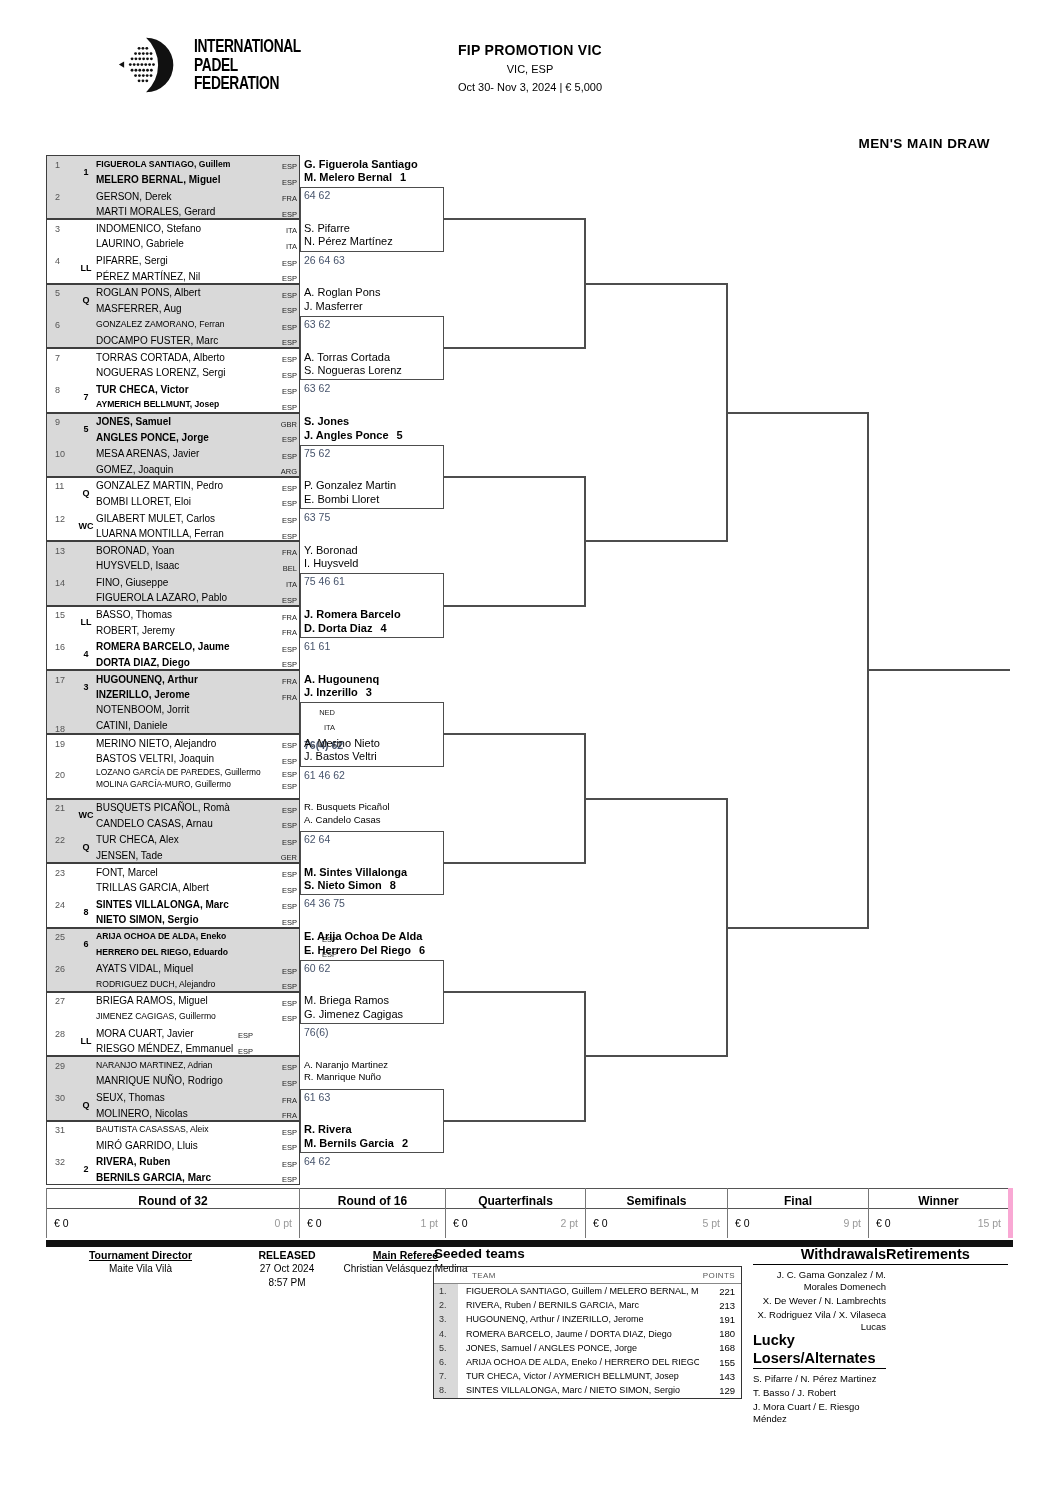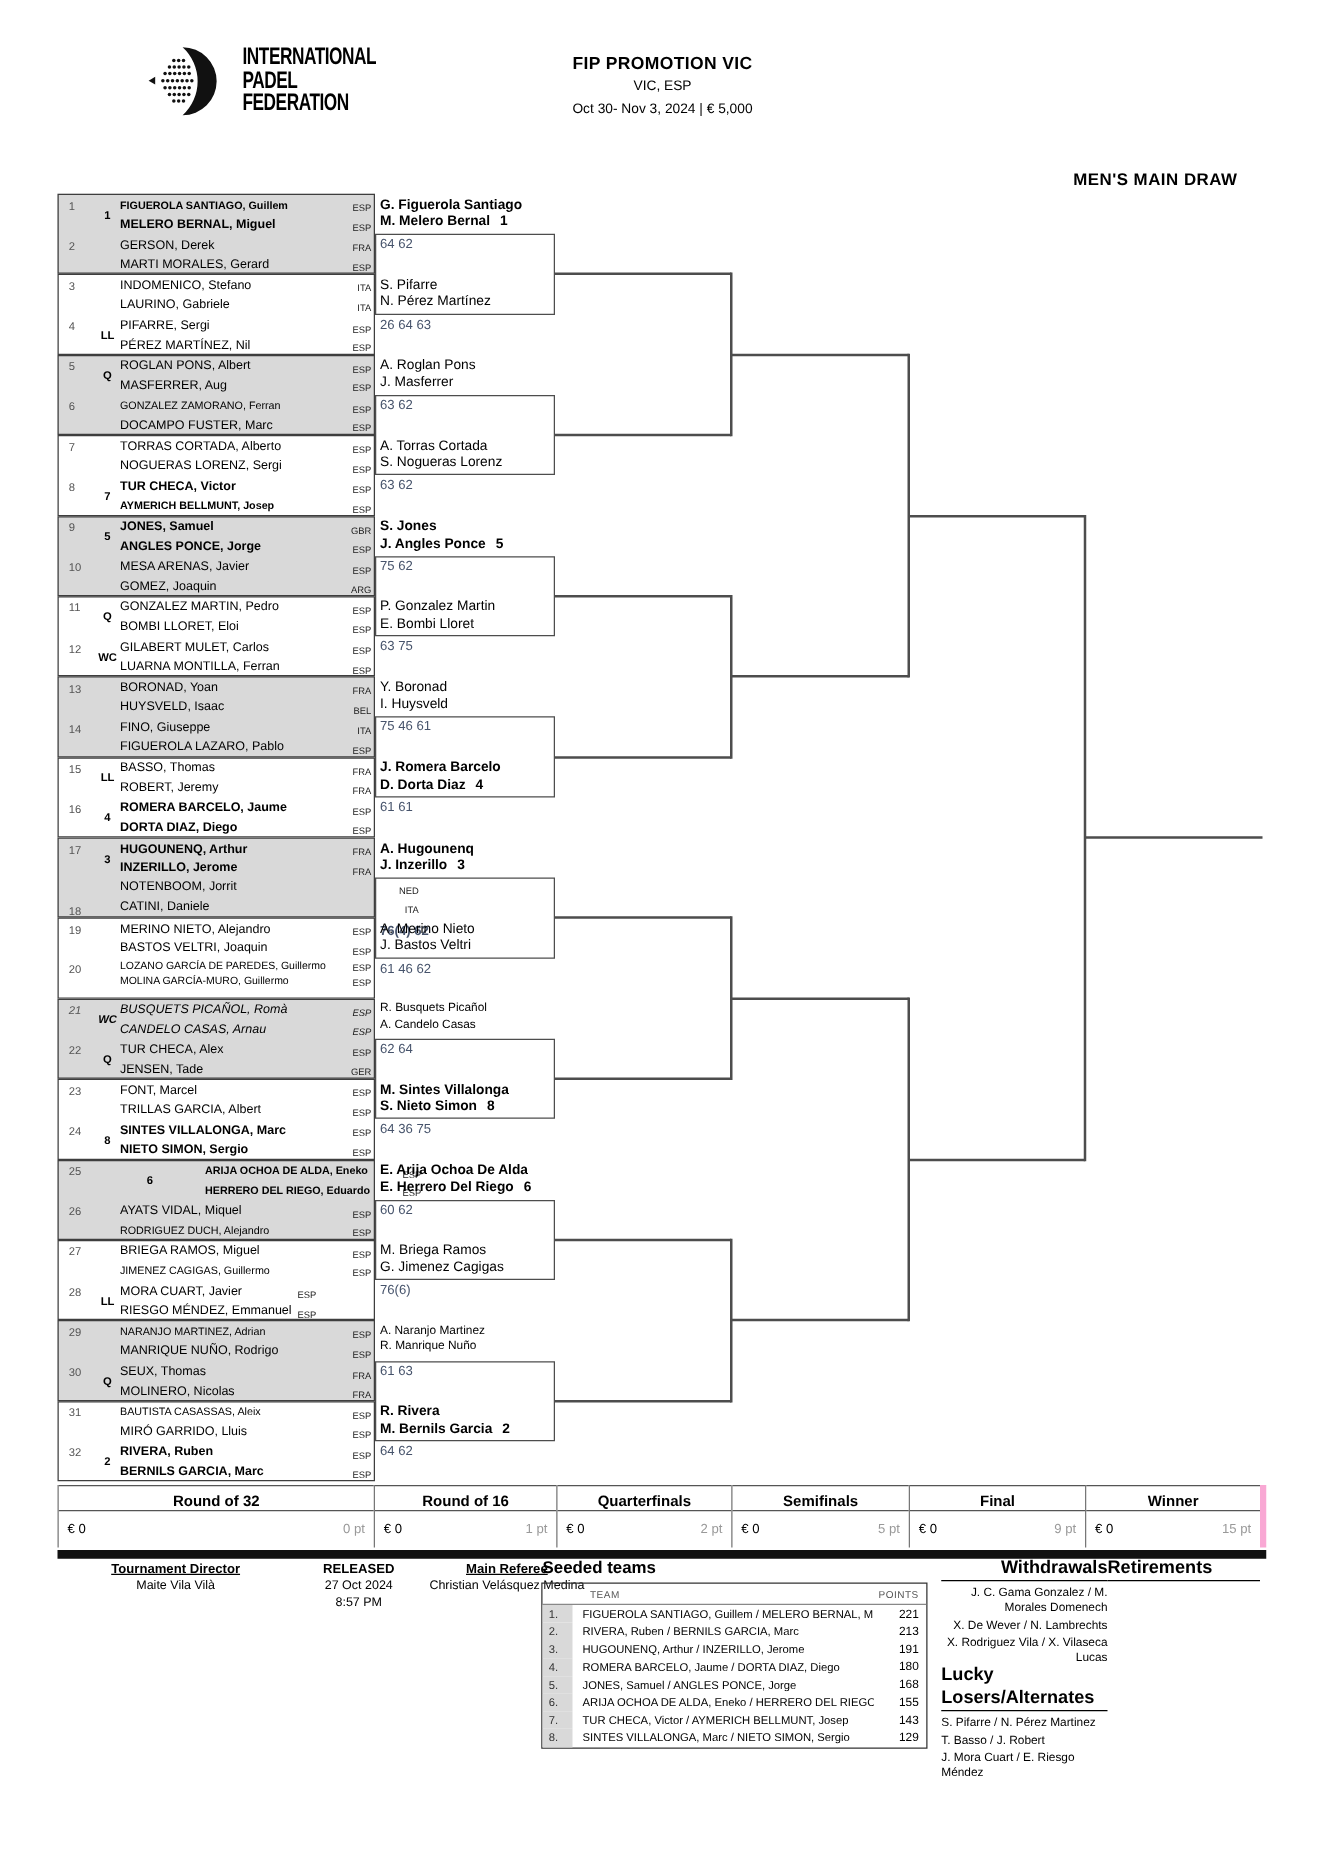--- a/index.html
+++ b/index.html
@@ -426,21 +426,21 @@
           <div class="pline">
             <div class="pname">LOZANO GARCÍA DE PAREDES, Guillermo</div>
             <div class="pnat">ESP</div>
           </div>
           <div class="pline">
             <div class="pname">MOLINA GARCÍA-MURO, Guillermo</div>
             <div class="pnat">ESP</div>
           </div>
         </div>
       </div>
-      <div class="entry" style="left: 46px; top: 798.8px; width: 254px; height: 32.19px; font-style: italic;">
+      <div class="entry" style="left: 46px; top: 798.8px; width: 254px; height: 32.19px;">
         <div class="enum">21</div>
         <div class="etag">WC</div>
         <div class="enames">
           <div class="pline">
             <div class="pname">BUSQUETS PICAÑOL, Romà</div>
             <div class="pnat">ESP</div>
           </div>
           <div class="pline">
             <div class="pname">CANDELO CASAS, Arnau</div>
             <div class="pnat">ESP</div>
@@ -482,21 +482,21 @@
           <div class="pline">
             <div class="pname">SINTES VILLALONGA, Marc</div>
             <div class="pnat">ESP</div>
           </div>
           <div class="pline">
             <div class="pname">NIETO SIMON, Sergio</div>
             <div class="pnat">ESP</div>
           </div>
         </div>
       </div>
-      <div class="entry bold" style="left: 46px; top: 927.56px; width: 294px; height: 32.19px; gap: 34px;">
+      <div class="entry bold" style="left: 46px; top: 927.56px; width: 294px; height: 32.19px;">
         <div class="enum">25</div>
         <div class="etag">6</div>
         <div class="enames">
           <div class="pline">
             <div class="pname sm">ARIJA OCHOA DE ALDA, Eneko</div>
             <div class="pnat">ESP</div>
           </div>
           <div class="pline">
             <div class="pname sm">HERRERO DEL RIEGO, Eduardo</div>
             <div class="pnat">ESP</div>

